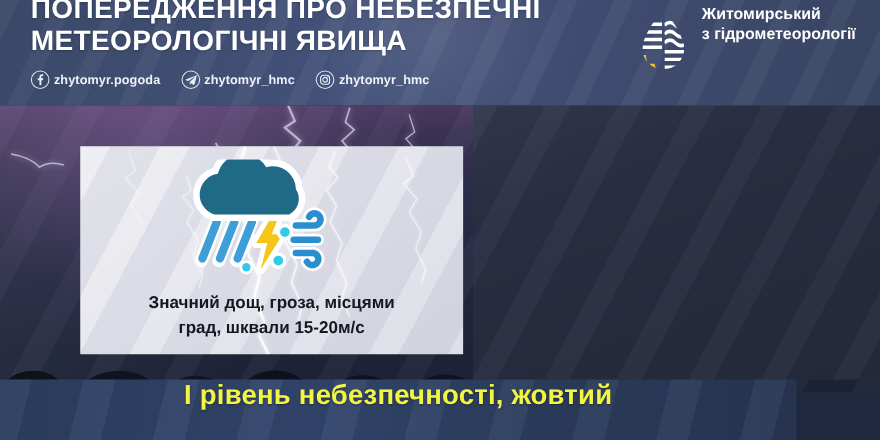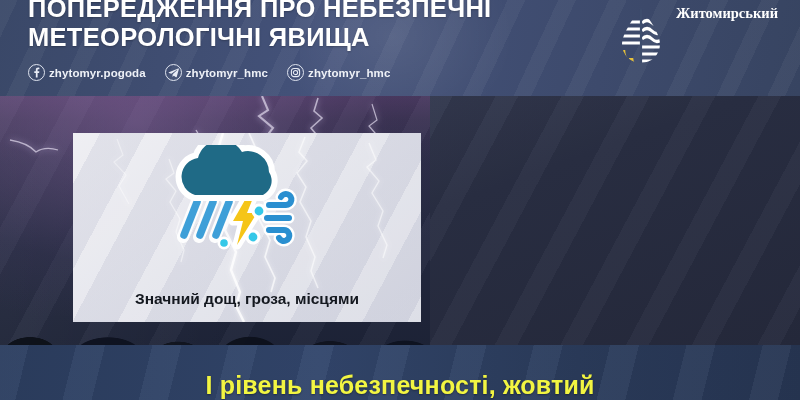--- a/index.html
+++ b/index.html
@@ -92,21 +92,20 @@
   .handle-gap { width: 5px; }
 
   
   .org {
     position: absolute;
     right: 22px;
     top: 4px;
     display: flex;
     align-items: flex-start;
     gap: 9px;
-    font-family: Liberation Serif, serif;
   }
   .logo {
     width: 52px; height: 62px;
     flex: none;
     margin-top: 2px;
   }
   .org-text { padding-top: 1px; }
   .org-line {
     color: #ffffff;
     font-size: 14.5px;
@@ -251,31 +250,31 @@
     font-size: 16px;
     line-height: 23px;
     padding-right: 6px;
   }
   .ibox-text div { white-space: nowrap; }
 
   
   .footer {
     position: absolute;
     left: 0; top: 345px;
-    width: 800px; height: 55px;
+    width: 724px; height: 55px;
     overflow: hidden;
     background:
       repeating-linear-gradient(104deg,
         rgba(255,255,255,0.035) 0px,
         rgba(255,255,255,0.035) 28px,
         rgba(0,0,0,0.05) 28px,
         rgba(0,0,0,0.05) 74px),
       linear-gradient(95deg, #2c3e60 0%, #32466c 40%, #2b3c5c 72%, #273653 100%);
     display: flex;
-    align-items: flex-end;
+    align-items: flex-start;
     justify-content: center;
   }
   .footer-text {
     color: #f2f542;
     font-size: 25px;
     font-weight: bold;
     letter-spacing: 0.2px;
     white-space: nowrap;
     text-shadow: 0 1px 2px rgba(0,0,0,0.35);
   }
@@ -363,20 +362,21 @@
               <line x1="27" y1="48" x2="50" y2="48"></line>
               <line x1="27" y1="55" x2="50" y2="55"></line>
             </g>
 
             <line x1="26" y1="0" x2="26" y2="62" stroke="#3e4d6d" stroke-width="2.2"></line>
           </g>
         </svg>
       </span>
       <span class="org-text">
         <div class="org-line">Житомирський</div>
+        <div class="org-line">з гідрометеорології</div>
       </span>
     </div>
 
   </div>
 
   <div class="stage">
 
     <svg class="bolt" style="left:0;top:0;" width="440" height="249" viewBox="0 0 440 249">
       <path d="M262 0 l6 14 -9 6 14 12 -7 9 12 16 -6 8 10 20" stroke-width="2.1"></path>
       <path d="M318 2 l-4 13 8 7 -11 10 9 11 -7 12 12 18" stroke-width="1.6"></path>
@@ -437,20 +437,21 @@
           </g>
 
           <path d="M34 50 a19 19 0 0 1 3 -37 a24 24 0 0 1 44 -6 a21 21 0 0 1 27 20 a16 16 0 0 1 -6 23 Z" fill="#ffffff" stroke="#ffffff" stroke-width="12" stroke-linejoin="round"></path>
 
           <path d="M34 50 a19 19 0 0 1 3 -37 a24 24 0 0 1 44 -6 a21 21 0 0 1 27 20 a16 16 0 0 1 -6 23 Z" fill="#1f6a86"></path>
         </svg>
       </span>
 
       <div class="wcaption">
         <div>Значний дощ, гроза, місцями</div>
+        <div>град, шквали 15-20м/с</div>
       </div>
     </div>
 
     <div class="ibox" id="ibox-location">
       <span class="ibox-icon">
         <svg width="30" height="44" viewBox="0 0 30 44">
           <path d="M15 3 a10 10 0 0 1 10 10 c0 8 -10 20 -10 20 S5 21 5 13 A10 10 0 0 1 15 3 Z" fill="none" stroke="currentColor" stroke-width="1.8"></path>
           <circle cx="15" cy="13" r="5.6" fill="none" stroke="currentColor" stroke-width="1.8"></circle>
           <ellipse cx="15" cy="37" rx="9" ry="2.6" fill="none" stroke="currentColor" stroke-width="1.8"></ellipse>
         </svg>

